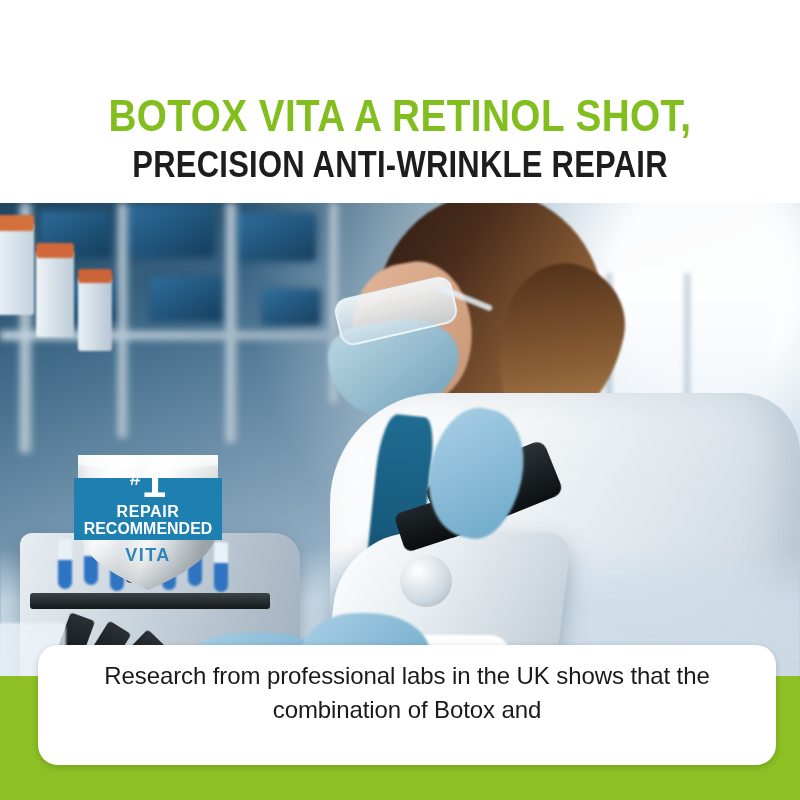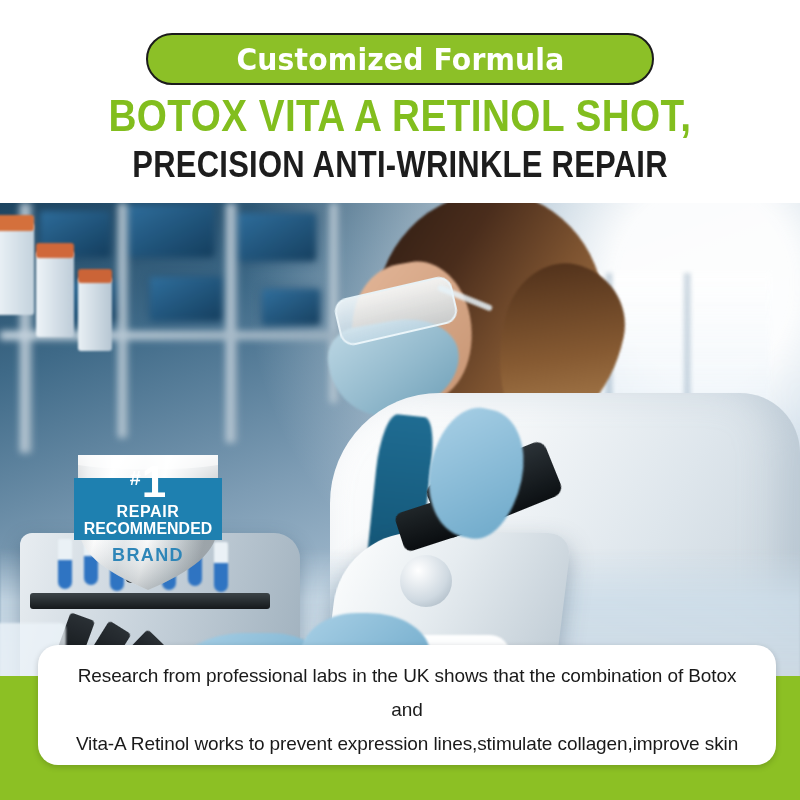--- a/index.html
+++ b/index.html
@@ -240,34 +240,31 @@
     position:absolute;left:0;top:676px;width:800px;height:124px;background:#8CC024;
   }
   .info-panel{
     position:absolute;left:38px;top:645px;width:738px;height:120px;
     background:#ffffff;border-radius:20px;
     box-shadow:0 2px 6px rgba(0,0,0,.18);
     box-sizing:border-box;
     padding:14px 28px 10px 28px;
   }
   .info-text{
-    color:#1a1a1a;font-size:19px;line-height:34px;text-align:center;
+    color:#1a1a1a;font-size:24px;line-height:34px;text-align:center;
     font-family:"Liberation Sans", sans-serif;
     letter-spacing:-.1px;
   }
 </style>
 </head>
 <body>
 
 <div class="poster">
 
   <div class="header">
-    <div class="pill">
-      <span class="pill-label">Customized Formula</span>
-    </div>
     <div class="title-main">BOTOX VITA A RETINOL SHOT,</div>
     <div class="title-sub">PRECISION ANTI-WRINKLE REPAIR</div>
   </div>
 
   <div class="photo">
     <div class="photo-bg"></div>
     <div class="win-light"></div>
     <div class="window-frame"></div>
 
     <div class="shelf">
@@ -351,23 +348,22 @@
         </defs>
         <path d="M6 6 H146 V74 C146 104 120 122 76 141 C32 122 6 104 6 74 Z" fill="url(#silver)"></path>
         <path d="M6 6 H146 V74 C146 104 120 122 76 141 C32 122 6 104 6 74 Z" fill="url(#silver2)"></path>
         <path d="M6 6 H146 V16 C110 22 42 22 6 16 Z" fill="#ffffff" opacity=".55"></path>
       </svg>
       <div class="badge-banner">
         <div class="badge-num"><span class="hash">#</span><span>1</span></div>
         <div class="badge-doctor">REPAIR</div>
         <div class="badge-rec">RECOMMENDED</div>
       </div>
-      <div class="badge-brand">BRAND</div>
+      <div class="badge-brand">VITA</div>
     </div>
   </div>
 
   <div class="green-band"></div>
   <div class="info-panel">
     <div class="info-text">Research from professional labs in the UK shows that the combination of Botox and</div>
-    <div class="info-text">Vita-A Retinol works to prevent expression lines,stimulate collagen,improve skin</div>
   </div>
 
 </div>
 
 </body></html>

